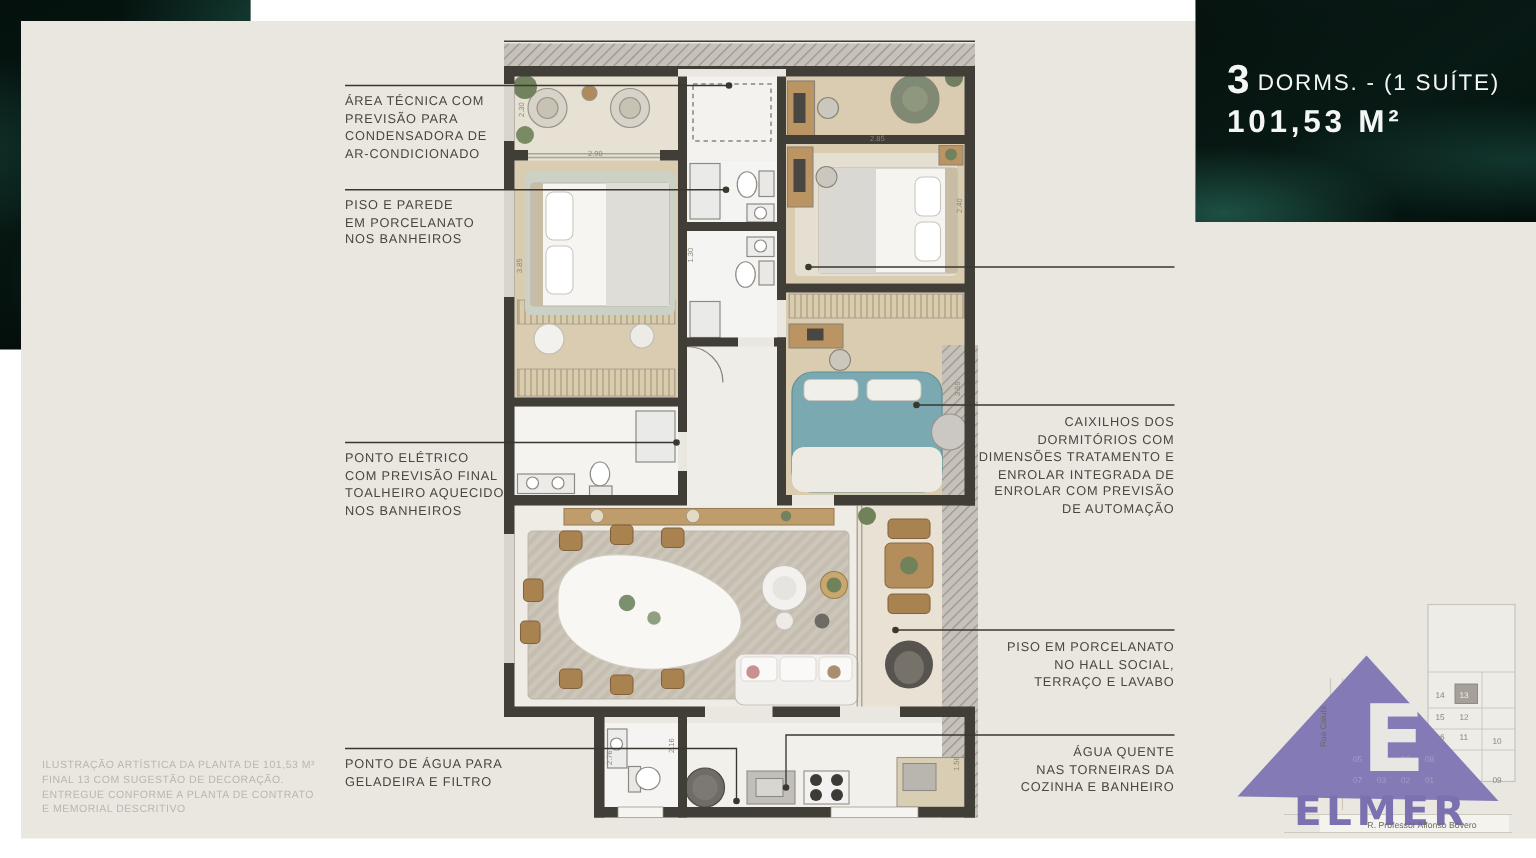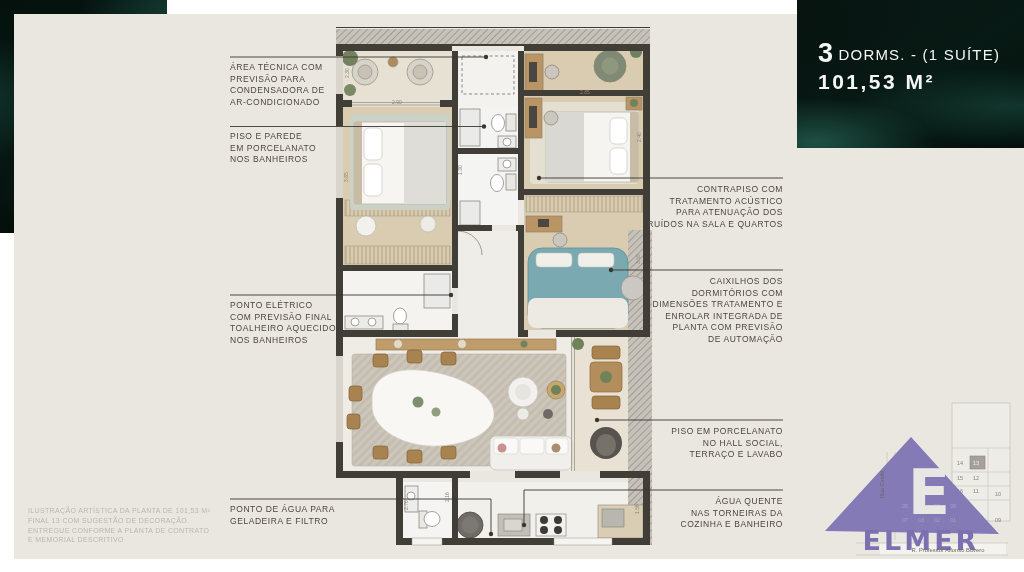--- a/index.html
+++ b/index.html
@@ -367,32 +367,26 @@
     <div>PONTO ELÉTRICO</div>
     <div>COM PREVISÃO FINAL</div>
     <div>TOALHEIRO AQUECIDO</div>
     <div>NOS BANHEIROS</div>
   </div>
   <div class="ann left" style="top:504px">
     <div>PONTO DE ÁGUA PARA</div>
     <div>GELADEIRA E FILTRO</div>
   </div>
 
-  <div class="ann right" style="top:184px">
-    <div>CONTRAPISO COM</div>
-    <div>TRATAMENTO ACÚSTICO</div>
-    <div>PARA ATENUAÇÃO DOS</div>
-    <div>RUÍDOS NA SALA E QUARTOS</div>
-  </div>
   <div class="ann right" style="top:276px">
     <div>CAIXILHOS DOS</div>
     <div>DORMITÓRIOS COM</div>
     <div>DIMENSÕES TRATAMENTO E</div>
     <div>ENROLAR INTEGRADA DE</div>
-    <div>PLANTA COM PREVISÃO</div>
+    <div>ENROLAR COM PREVISÃO</div>
     <div>DE AUTOMAÇÃO</div>
   </div>
   <div class="ann right" style="top:426px">
     <div>PISO EM PORCELANATO</div>
     <div>NO HALL SOCIAL,</div>
     <div>TERRAÇO E LAVABO</div>
   </div>
   <div class="ann right" style="top:496px">
     <div>ÁGUA QUENTE</div>
     <div>NAS TORNEIRAS DA</div>

